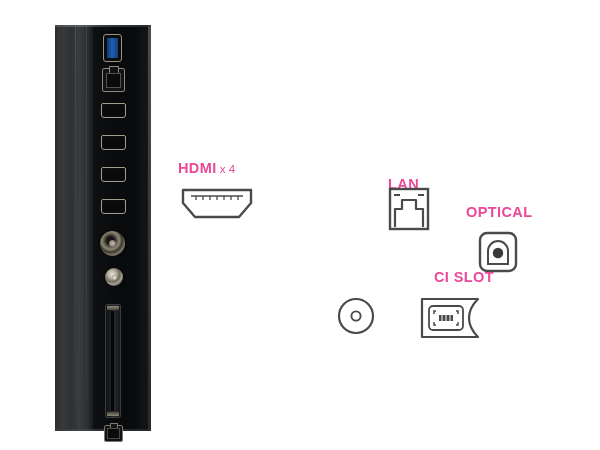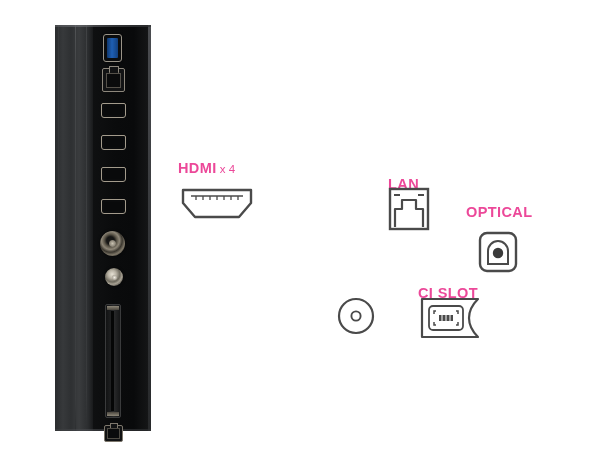--- a/index.html
+++ b/index.html
@@ -191,21 +191,21 @@
   #it-usb .icon-label{left:0;top:0;}
   #it-usb .icon-art{left:2px;top:26px;}
   #it-lan .icon-label{left:0;top:16px;}
   #it-lan .icon-art{left:0px;top:26px;}
   #it-optical .icon-label{left:0;top:0;}
   #it-optical .icon-art{left:12px;top:26px;}
   #it-cable .icon-label{left:0;top:0;}
   #it-cable .icon-art{left:14px;top:26px;}
   #it-satellite .icon-label{left:0;top:0;}
   #it-satellite .icon-art{left:22px;top:26px;}
-  #it-cislot .icon-label{left:0;top:0;margin-top:16px;}
+  #it-cislot .icon-label{left:16px;top:0;}
   #it-cislot .icon-art{left:2px;top:26px;}
 </style>
 </head>
 <body>
 
 <div id="stage">
 
   <div class="tv-photo">
     <div class="tv-body"></div>
     <div class="tv-edge-hi3"></div>

